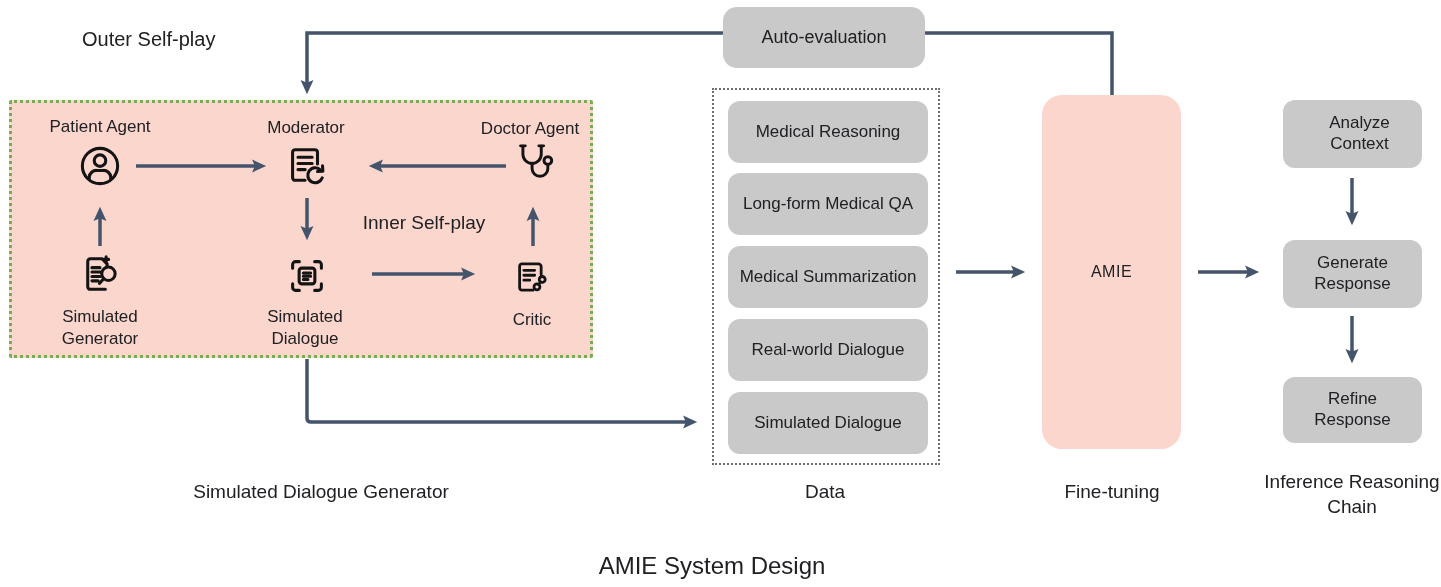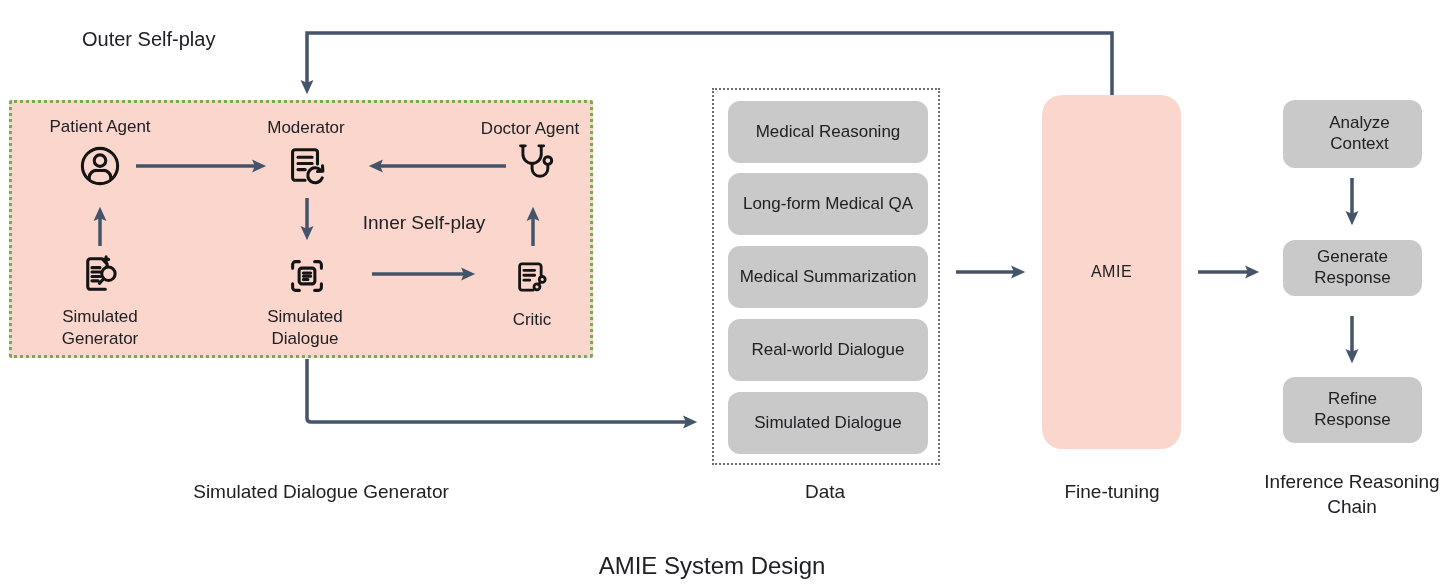--- a/index.html
+++ b/index.html
@@ -80,20 +80,23 @@
     <path class="line" marker-end="url(#ah)" d="M956 272 H1014"></path>
     <path class="line" marker-end="url(#ah)" d="M1198 272 H1248"></path>
     <path class="line" marker-end="url(#ah)" d="M1352 178 V214"></path>
     <path class="line" marker-end="url(#ah)" d="M1352 316 V352"></path>
   </svg>
 
   <div class="layer2">
 
     <div class="abs floatlabel" style="left:82px;top:28px;">Outer Self-play</div>
 
+    <div class="autoeval">
+      <span>Auto-evaluation</span>
+    </div>
 
     <div class="abs cx nodelabel" style="left:100px;top:117px;">Patient Agent</div>
     <div class="abs cc icon" style="left:100px;top:166px;">
       <svg width="46" height="46" viewBox="0 0 24 24">
         <circle cx="12" cy="12" r="9.2"></circle>
         <circle cx="12" cy="9.2" r="3"></circle>
         <path d="M6.4 18.6v-.9a3.8 3.8 0 0 1 3.8-3.4h3.6a3.8 3.8 0 0 1 3.8 3.4v.9"></path>
       </svg>
     </div>
 
@@ -155,21 +158,21 @@
     <div class="gbox" style="left:728px;top:173px;width:200px;height:62px;">Long-form Medical QA</div>
     <div class="gbox" style="left:728px;top:246px;width:200px;height:62px;">Medical Summarization</div>
     <div class="gbox" style="left:728px;top:319px;width:200px;height:62px;">Real-world Dialogue</div>
     <div class="gbox" style="left:728px;top:392px;width:200px;height:62px;">Simulated Dialogue</div>
 
     <div class="amie">
       <span>AMIE</span>
     </div>
 
     <div class="gbox" style="left:1283px;top:100px;width:139px;height:68px;padding-left:24px;">Analyze Context</div>
-    <div class="gbox" style="left:1283px;top:240px;width:139px;height:56px;">Generate Response</div>
+    <div class="gbox" style="left:1283px;top:240px;width:139px;height:68px;">Generate Response</div>
     <div class="gbox" style="left:1283px;top:377px;width:139px;height:66px;">Refine Response</div>
 
     <div class="abs cx seclabel" style="left:321px;top:481px;">Simulated Dialogue Generator</div>
     <div class="abs cx seclabel" style="left:825px;top:481px;">Data</div>
     <div class="abs cx seclabel" style="left:1112px;top:481px;">Fine-tuning</div>
     <div class="abs cx seclabel2" style="left:1352px;top:470px;">Inference Reasoning Chain</div>
 
     <div class="abs cx title" style="left:712px;top:552px;">AMIE System Design</div>
   </div>
 </div>

